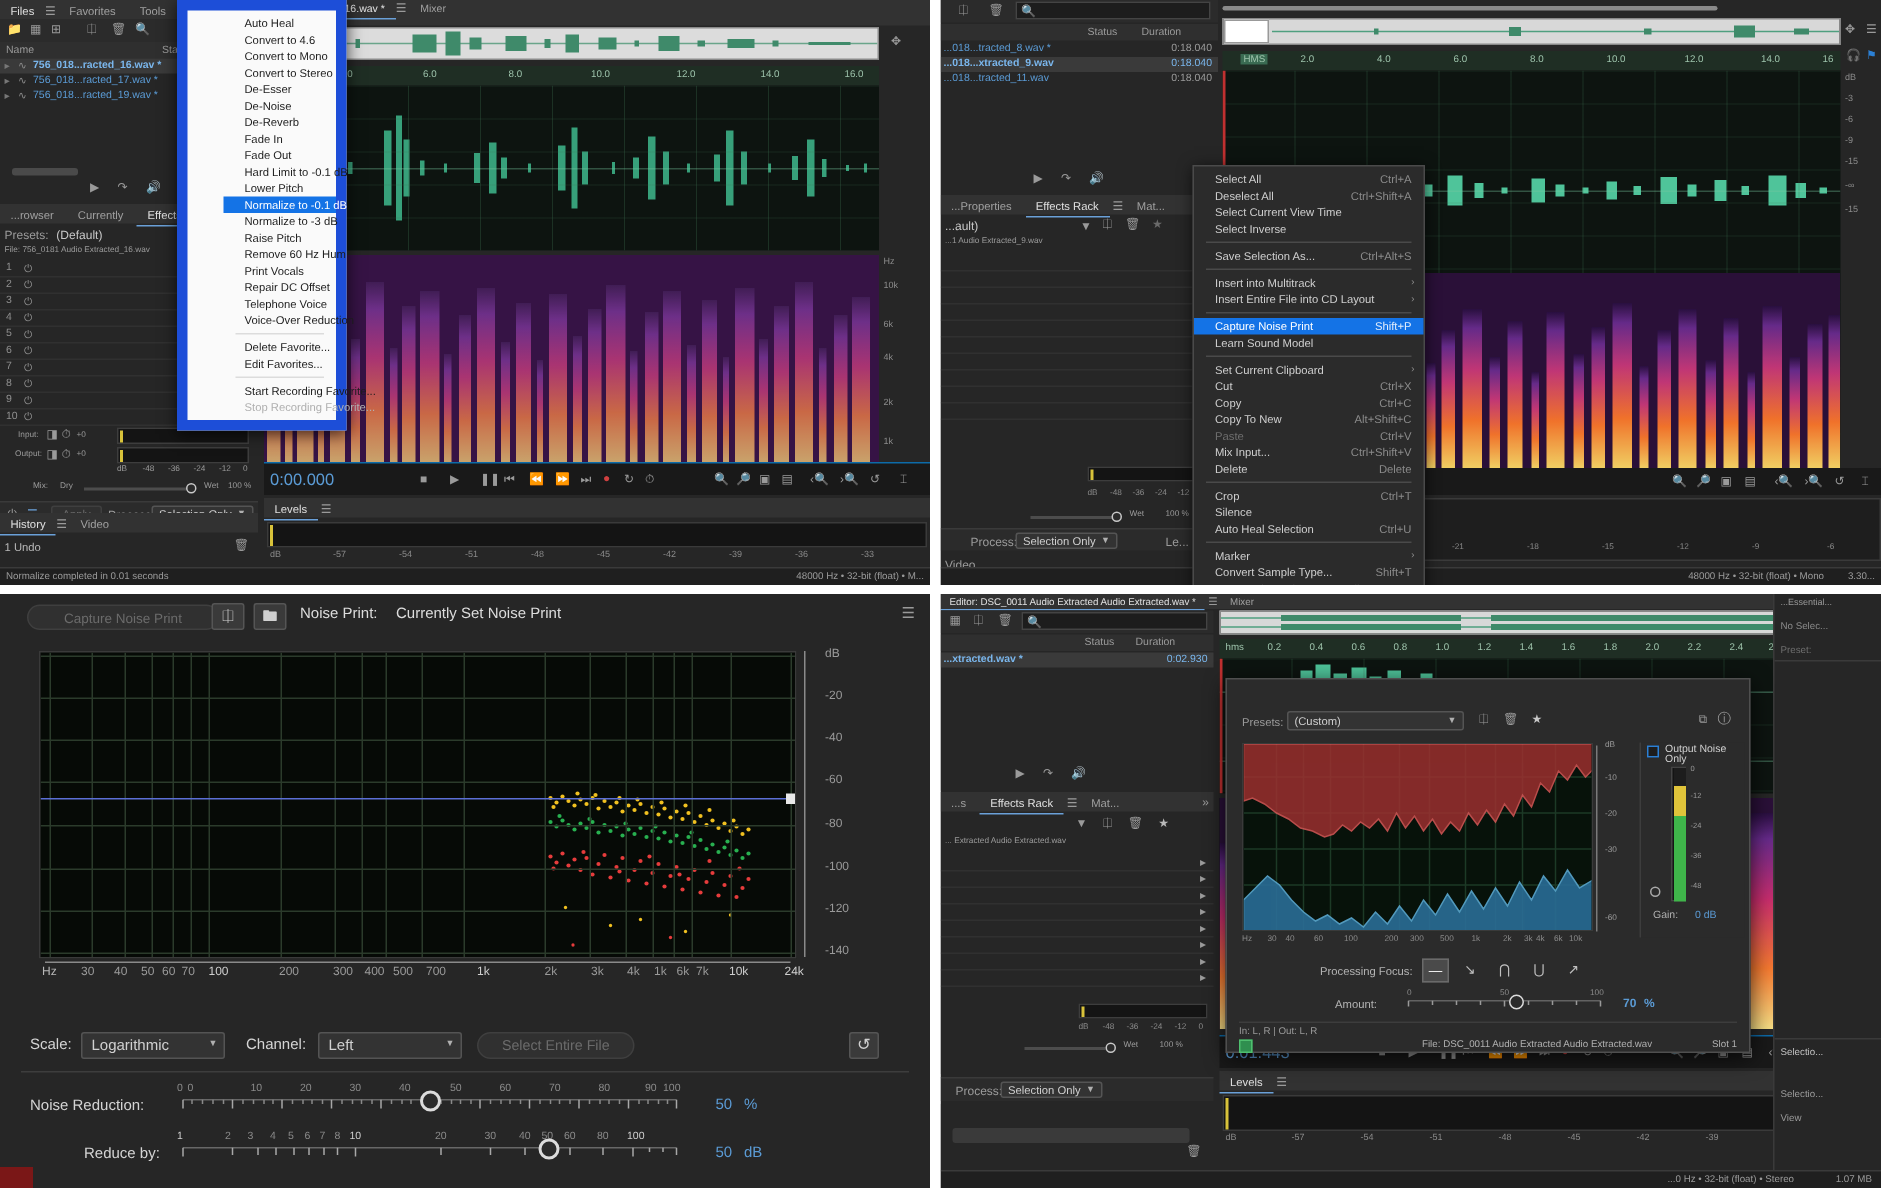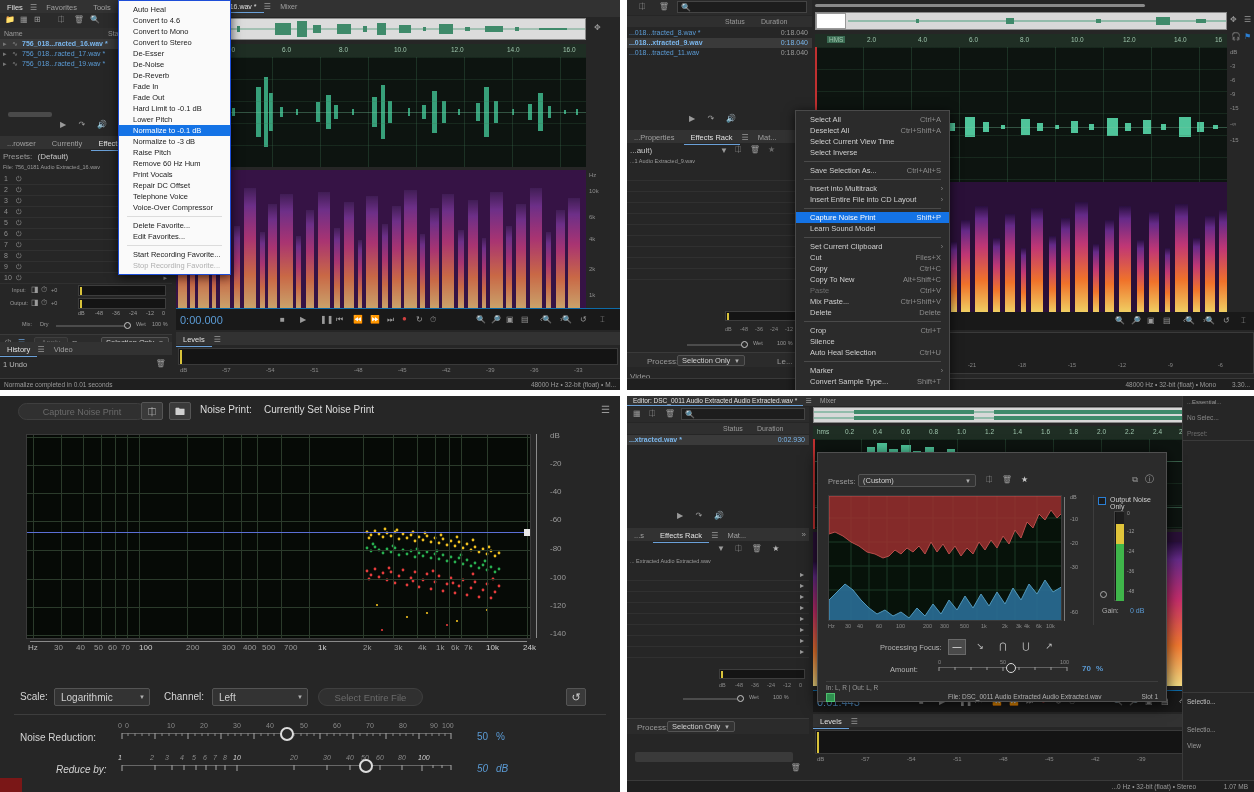--- a/index.html
+++ b/index.html
@@ -41,21 +41,21 @@
   .fl-row.sel .dur { color:#7ab6ec; }
   .fl-row .tw { position:absolute; left:3px; top:1px; color:#777; }
   .fl-row .ic { position:absolute; left:12px; top:1px; color:#8a8a8a; }
 
   
   .ctxmenu {
     position:absolute; background:#2b2b2b; border:1px solid #4a4a4a;
     box-shadow:0 2px 10px rgba(0,0,0,.7); color:#cfcfcf; font-size:7.5px;
     padding:3px 0; z-index:50;
   }
-  .ctxmenu.light { background:#fafafa; border:1px solid #1d4ed8; color:#1c1c1c; }
+  .ctxmenu.light { background:#fafafa; border:7px solid #1d4ed8; color:#1c1c1c;padding-left:24px; }
   .mi { position:relative; height:11px; line-height:11px; padding:0 10px 0 14px; white-space:nowrap; }
   .mi .sc { position:absolute; right:8px; color:#8b8b8b; }
   .mi .arrow { position:absolute; right:6px; color:#888; font-size:7px;}
   .mi.hl { background:#1473e6; color:#fff; }
   .mi.hl .sc { color:#e3eefc; }
   .mi.dis { color:#6e6e6e; }
   .ctxmenu.light .mi.dis { color:#b0b0b0; }
   .ctxmenu.light .mi.hl { background:#1473e6; color:#fff; }
   .sep { height:1px; background:#4a4a4a; margin:3px 8px; }
   .ctxmenu.light .sep { background:#dcdcdc; }
@@ -485,21 +485,21 @@
     <div class="mi"><span>Fade Out</span></div>
     <div class="mi"><span>Hard Limit to -0.1 dB</span></div>
     <div class="mi"><span>Lower Pitch</span></div>
     <div class="mi hl"><span>Normalize to -0.1 dB</span></div>
     <div class="mi"><span>Normalize to -3 dB</span></div>
     <div class="mi"><span>Raise Pitch</span></div>
     <div class="mi"><span>Remove 60 Hz Hum</span></div>
     <div class="mi"><span>Print Vocals</span></div>
     <div class="mi"><span>Repair DC Offset</span></div>
     <div class="mi"><span>Telephone Voice</span></div>
-    <div class="mi"><span>Voice-Over Compressor</span></div>
+    <div class="mi"><span>Voice-Over Reduction</span></div>
     <div class="sep"></div>
     <div class="mi"><span>Delete Favorite...</span></div>
     <div class="mi"><span>Edit Favorites...</span></div>
     <div class="sep"></div>
     <div class="mi"><span>Start Recording Favorite...</span></div>
     <div class="mi dis"><span>Stop Recording Favorite...</span></div>
   </div>
 </div>
 
 <div class="quad" id="q-tr">
@@ -773,25 +773,25 @@
     <div class="sep"></div>
     <div class="mi"><span>Save Selection As...</span><span class="sc">Ctrl+Alt+S</span></div>
     <div class="sep"></div>
     <div class="mi"><span>Insert into Multitrack</span><span class="arrow">›</span></div>
     <div class="mi"><span>Insert Entire File into CD Layout</span><span class="arrow">›</span></div>
     <div class="sep"></div>
     <div class="mi hl"><span>Capture Noise Print</span><span class="sc">Shift+P</span></div>
     <div class="mi"><span>Learn Sound Model</span></div>
     <div class="sep"></div>
     <div class="mi"><span>Set Current Clipboard</span><span class="arrow">›</span></div>
-    <div class="mi"><span>Cut</span><span class="sc">Files+X</span></div>
+    <div class="mi"><span>Cut</span><span class="sc">Ctrl+X</span></div>
     <div class="mi"><span>Copy</span><span class="sc">Ctrl+C</span></div>
     <div class="mi"><span>Copy To New</span><span class="sc">Alt+Shift+C</span></div>
     <div class="mi dis"><span>Paste</span><span class="sc">Ctrl+V</span></div>
-    <div class="mi"><span>Mix Paste...</span><span class="sc">Ctrl+Shift+V</span></div>
+    <div class="mi"><span>Mix Input...</span><span class="sc">Ctrl+Shift+V</span></div>
     <div class="mi"><span>Delete</span><span class="sc">Delete</span></div>
     <div class="sep"></div>
     <div class="mi"><span>Crop</span><span class="sc">Ctrl+T</span></div>
     <div class="mi"><span>Silence</span></div>
     <div class="mi"><span>Auto Heal Selection</span><span class="sc">Ctrl+U</span></div>
     <div class="sep"></div>
     <div class="mi"><span>Marker</span><span class="arrow">›</span></div>
     <div class="mi"><span>Convert Sample Type...</span><span class="sc">Shift+T</span></div>
     <div class="mi dis"><span>Extract Channels to Mono Files</span></div>
 
@@ -1095,21 +1095,21 @@
               <line x1="319" y1="0" x2="319" y2="3"></line>
               <line x1="325" y1="0" x2="325" y2="3"></line>
         </g>
       </svg>
       <div style="position:absolute;left:160px;top:5px;width:14px;height:14px;border:2px solid #dcdcdc;border-radius:50%;background:#2b2b2b;"></div>
     </div>
     <span class="bigval" style="position:absolute;left:463px;top:9px;">50</span>
     <span class="bigval" style="position:absolute;left:482px;top:9px;">%</span>
   </div>
 
-  <div style="position:absolute;left:14px;top:358px;width:600px;height:32px;font-style:italic;">
+  <div style="position:absolute;left:14px;top:358px;width:600px;height:32px;">
     <span style="position:absolute;left:42px;top:10px;color:#d4d4d4;font-size:10px;">Reduce by:</span>
     <div style="position:absolute;left:106px;top:0;width:333px;height:22px;">
       <span class="slider-scale" style="left:-2px;top:0;color:#cfcfcf;">1</span>
       <span class="slider-scale" style="left:30px;top:0;">2</span>
       <span class="slider-scale" style="left:45px;top:0;">3</span>
       <span class="slider-scale" style="left:60px;top:0;">4</span>
       <span class="slider-scale" style="left:72px;top:0;">5</span>
       <span class="slider-scale" style="left:83px;top:0;">6</span>
       <span class="slider-scale" style="left:93px;top:0;">7</span>
       <span class="slider-scale" style="left:103px;top:0;">8</span>

